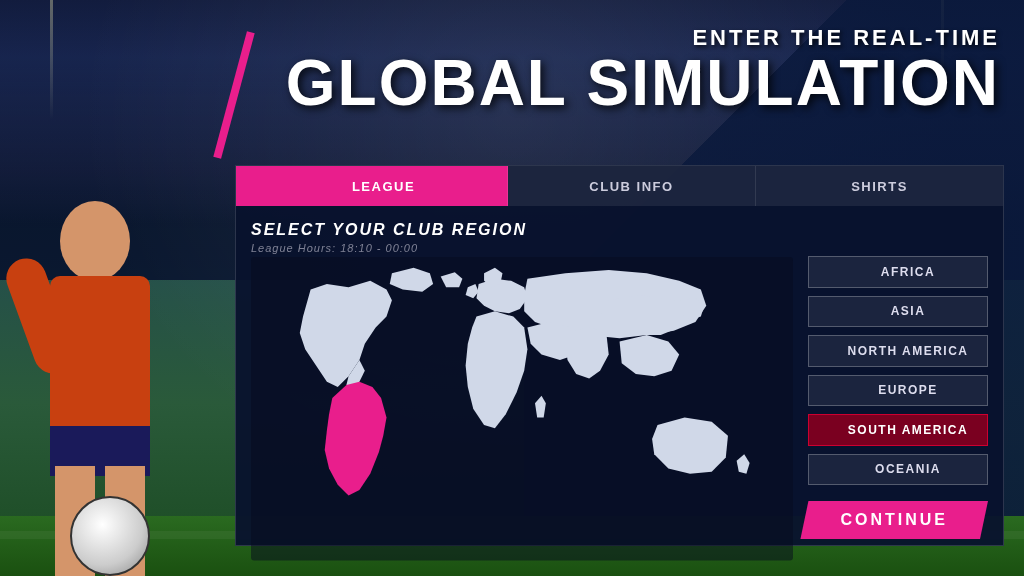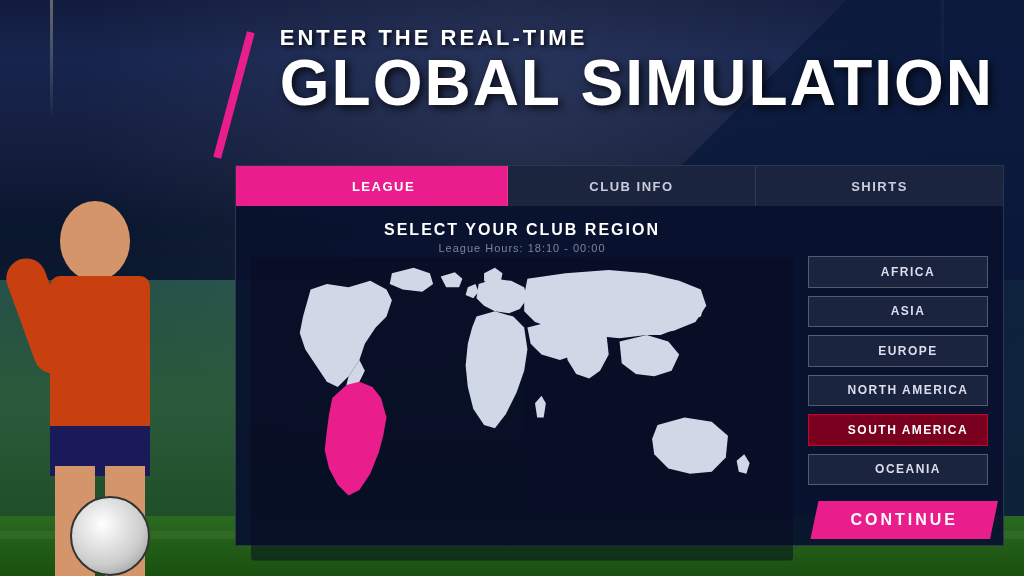--- a/index.html
+++ b/index.html
@@ -141,22 +141,23 @@
       height: 130px;
       background: #e91e8c;
       transform: rotate(15deg);
       z-index: 10;
     }
 
     
     .title-area {
       position: absolute;
       top: 25px;
-      right: 30px;
+      right: 24px;
       z-index: 10;
+      text-align: right;
     }
     .title-subtitle {
       color: #ffffff;
       font-size: 22px;
       font-weight: 700;
       letter-spacing: 3px;
       text-shadow: 2px 2px 4px rgba(0,0,0,0.8);
     }
     .title-main {
       color: #ffffff;
@@ -206,21 +207,22 @@
       padding: 15px 15px 10px 15px;
       gap: 15px;
       height: calc(100% - 40px - 50px);
     }
 
     
     .map-section {
       flex: 1;
       display: flex;
       flex-direction: column;
-      align-items: center;
+      align-items: flex-start;
+      font-style: italic;
     }
     .map-title {
       color: #ffffff;
       font-size: 16px;
       font-weight: 900;
       letter-spacing: 2px;
       text-align: center;
       margin-bottom: 3px;
     }
     .map-subtitle {
@@ -274,21 +276,21 @@
     
     .bottom-bar {
       position: absolute;
       bottom: 0;
       right: 0;
       left: 0;
       height: 50px;
       display: flex;
       align-items: center;
       justify-content: flex-end;
-      padding-right: 5px;
+      padding-right: 15px;
     }
     .continue-btn {
       background: #e91e8c;
       color: #fff;
       font-size: 16px;
       font-weight: 900;
       letter-spacing: 3px;
       padding: 10px 40px;
       border: none;
       cursor: pointer;
@@ -450,24 +452,24 @@
     </div>
 
     <div class="regions-section">
       <div class="region-btn">
         <span>AFRICA</span>
       </div>
       <div class="region-btn">
         <span>ASIA</span>
       </div>
       <div class="region-btn">
+        <span>NORTH AMERICA</span>
+      </div>
+      <div class="region-btn">
         <span>EUROPE</span>
-      </div>
-      <div class="region-btn">
-        <span>NORTH AMERICA</span>
       </div>
       <div class="region-btn selected">
         <span>SOUTH AMERICA</span>
       </div>
       <div class="region-btn">
         <span>OCEANIA</span>
       </div>
     </div>
 
   </div>

